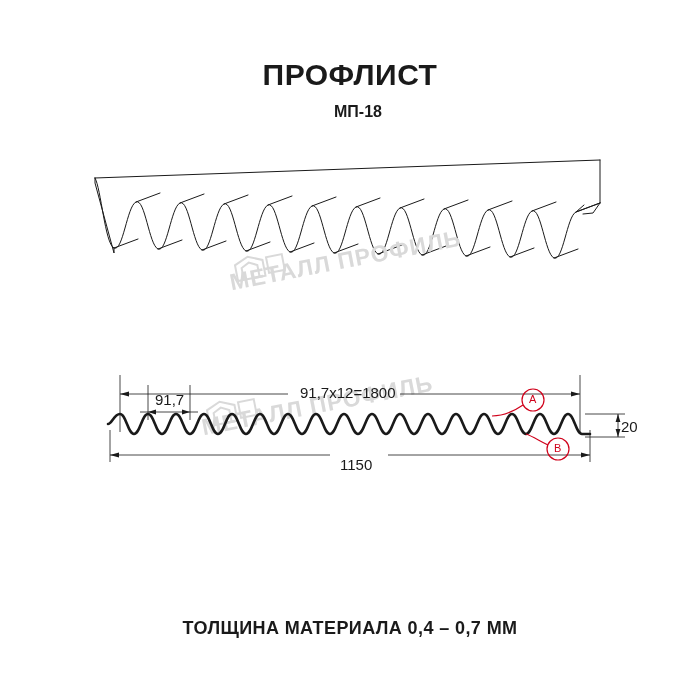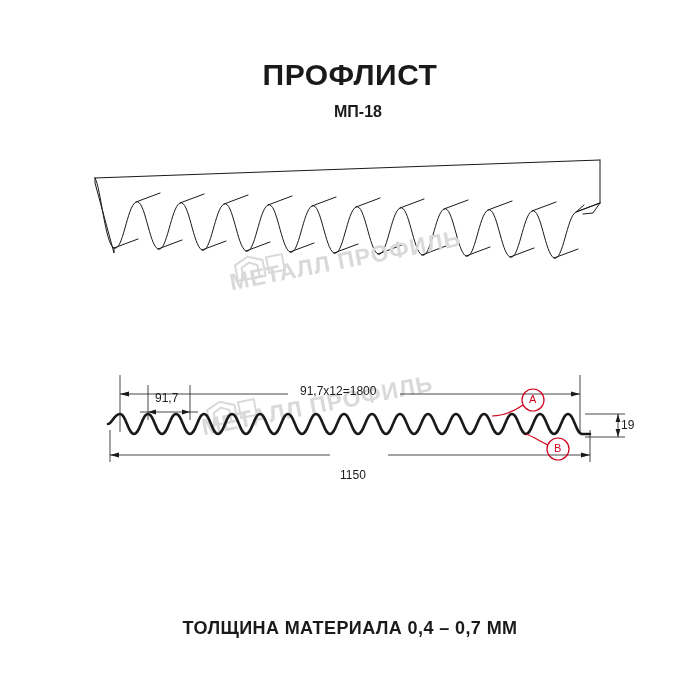--- a/index.html
+++ b/index.html
@@ -74,21 +74,21 @@
     left: 200px;
     top: 392px;
     transform: rotate(-11deg);
   }
   .wm-logo {
     position: absolute;
     pointer-events: none;
   }
   .dim-label {
     position: absolute;
-    font-size: 12px;
+    font-size: 15px;
     color: #1a1a1a;
     white-space: nowrap;
   }
   .balloon-label {
     position: absolute;
     font-size: 11px;
     color: #d0021b;
     font-weight: normal;
   }
 </style>
@@ -258,20 +258,20 @@
       <path d="M523,405 C510,414 500,416 492,416"></path>
     </g>
     <g stroke="#d0021b" fill="none" stroke-width="1.2">
       <circle cx="558" cy="449" r="11"></circle>
       <path d="M548,445 C538,440 532,436 526,434"></path>
     </g>
   </svg>
 
   <div class="dim-label" style="left:300px; top:384px;">91,7х12=1800</div>
   <div class="dim-label" style="left:155px; top:391px;">91,7</div>
-  <div class="dim-label" style="left:340px; top:468px;">1150</div>
-  <div class="dim-label" style="left:621px; top:418px;">19</div>
+  <div class="dim-label" style="left:340px; top:456px;">1150</div>
+  <div class="dim-label" style="left:621px; top:418px;">20</div>
 
   <div class="balloon-label" style="left:529px; top:393px;">A</div>
   <div class="balloon-label" style="left:554px; top:442px;">B</div>
 
   <div class="footer-note">ТОЛЩИНА МАТЕРИАЛА 0,4 – 0,7 ММ</div>
 </div>
 
 </body></html>

